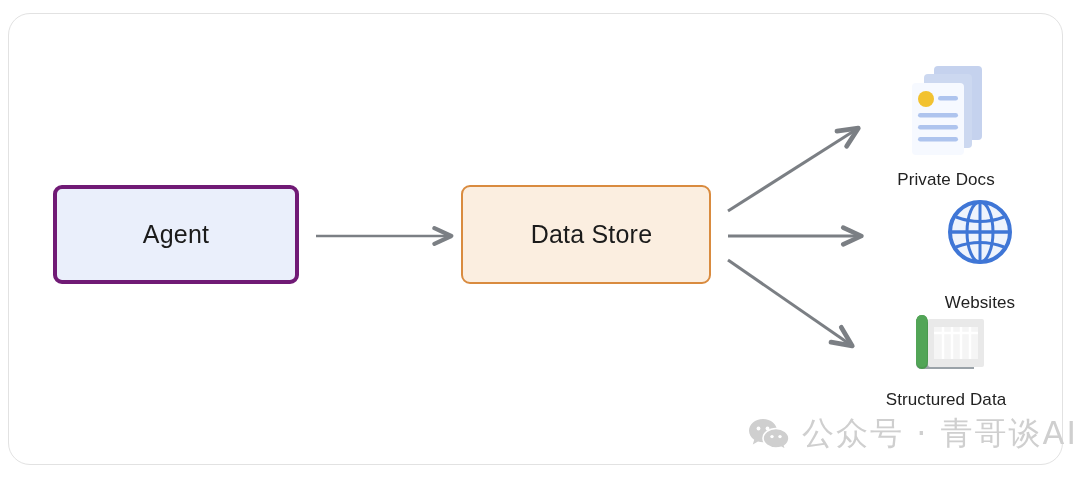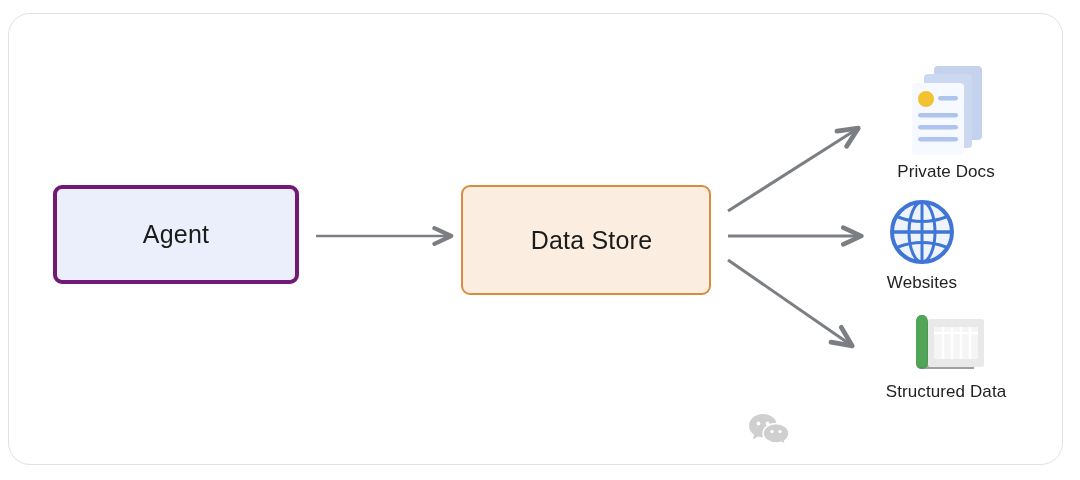--- a/index.html
+++ b/index.html
@@ -48,21 +48,21 @@
     width: 246px;
     height: 99px;
     border: 4px solid #701a75;
     background: #eaefFB;
   }
 
   #node-datastore {
     left: 461px;
     top: 185px;
     width: 250px;
-    height: 110px;
+    height: 99px;
     border: 2px solid #d98b3f;
     background: #fbeee0;
     padding-left: 11px;
   }
 
   
   #arrows-layer {
     position: absolute;
     left: 0;
     top: 0;
@@ -73,28 +73,28 @@
 
   
   .source-item {
     position: absolute;
     width: 190px;
     display: flex;
     flex-direction: column;
     align-items: center;
   }
   .source-label {
-    margin-top: 4px;
+    margin-top: 12px;
     font-size: 17px;
     color: #222222;
     white-space: nowrap;
     letter-spacing: 0.1px;
   }
   #source-private-docs { left: 851px; top: 62px; }
-  #source-websites     { left: 827px; top: 195px; }
+  #source-websites     { left: 885px; top: 195px; gap: 12px; }
   #source-structured   { left: 851px; top: 308px; }
 
   .icon-wrap { height: 96px; display: flex; align-items: center; justify-content: center; }
   #source-websites .icon-wrap  { height: 74px; }
   #source-structured .icon-wrap { height: 70px; }
 
   
   #watermark {
     position: absolute;
     left: 748px;
@@ -202,13 +202,14 @@
   <svg width="42" height="34" viewBox="0 0 42 34">
     <path d="M15,2 C7,2 1,7.5 1,13.8 C1,17.4 3,20.6 6.2,22.7 L4.8,27.4 L10,24.6
              C11.6,25 13.3,25.2 15,25.2 C23,25.2 29,19.8 29,13.8 C29,7.5 23,2 15,2 Z" fill="#cfcfcf"></path>
     <circle cx="10.5" cy="11.5" r="1.9" fill="#ffffff"></circle>
     <circle cx="19.5" cy="11.5" r="1.9" fill="#ffffff"></circle>
     <path d="M28,11.5 C35,11.5 41,16 41,21.3 C41,24.4 39.3,27.1 36.6,28.9 L37.7,32.6
              L33.4,30.3 C31.8,30.8 30,31 28,31 C21,31 15,26.6 15,21.3 C15,16 21,11.5 28,11.5 Z" fill="#cfcfcf" stroke="#ffffff" stroke-width="1.6"></path>
     <circle cx="24" cy="19.6" r="1.7" fill="#ffffff"></circle>
     <circle cx="32" cy="19.6" r="1.7" fill="#ffffff"></circle>
   </svg>
+  <div id="watermark-text">公众号 · 青哥谈AI</div>
 </div>
 
 </body></html>

